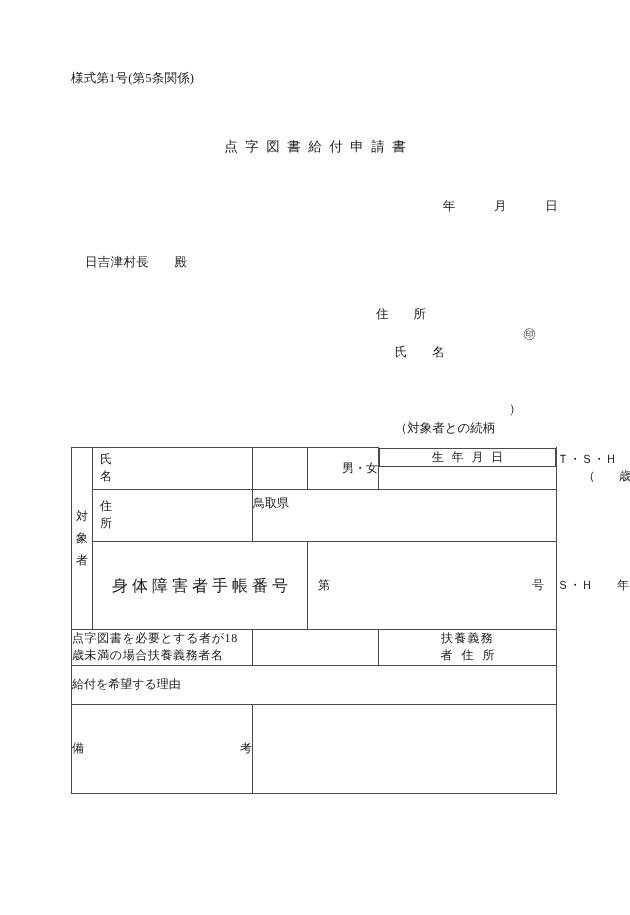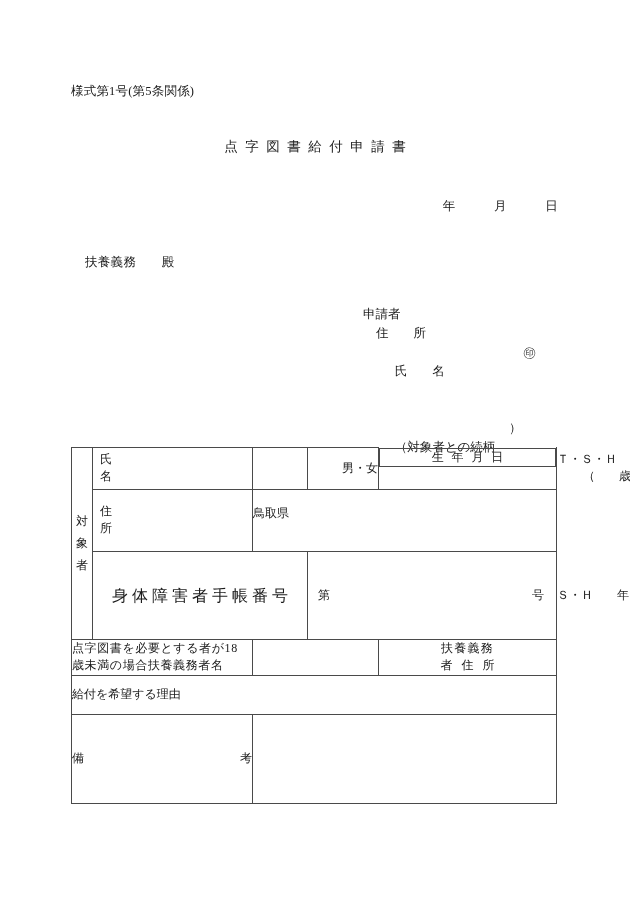--- a/index.html
+++ b/index.html
@@ -22,21 +22,21 @@
     position: absolute;
     inset: 0;
   }
 
   
   .abs { position: absolute; white-space: pre; line-height: 1.35; }
 
   
   .form-code {
     left: 71px;
-    top: 83px;
+    top: 70px;
     font-size: 12.5px;
     letter-spacing: 0.2px;
   }
 
   .doc-title {
     left: 0;
     right: 0;
     top: 138px;
     text-align: center;
     font-size: 13.5px;
@@ -191,24 +191,23 @@
 <body>
 
 <div class="page">
 
   <div class="abs form-code">様式第1号(第5条関係)</div>
 
   <div class="abs date-line">年　　　月　　　日</div>
 
   <div class="abs doc-title">点字図書給付申請書</div>
 
-  <div class="abs addressee">扶養義務　　殿</div>
+  <div class="abs addressee">日吉津村長　　殿</div>
 
   <div class="applicant">
-    <div class="ap-row">申請者</div>
     <div class="ap-row indent">住　　所</div>
     <div class="ap-row indent">
       <span>氏　　名</span>
       <span class="seal">㊞</span>
     </div>
     <div class="ap-row indent">
       <span>（対象者との続柄</span>
       <span class="rel-close">）</span>
     </div>
   </div>
@@ -239,21 +238,21 @@
         <td class="dob-cell">
           <div class="dob-line1">Ｔ・Ｓ・Ｈ　　　年　　　月　　　日生</div>
           <div class="dob-line2">（　　歳）</div>
         </td>
       </tr>
 
       <tr>
         <td>
           <div class="lbl" style="width:46px">住　　所</div>
         </td>
-        <td class="cell-pad" colspan="4" style="height:46px; vertical-align:top; padding-top:15px">鳥取県</td>
+        <td class="cell-pad" colspan="4" style="height:46px; vertical-align:top; padding-top:5px">鳥取県</td>
       </tr>
 
       <tr>
         <td colspan="2">
           <div class="lbl-spread-c" style="letter-spacing:4px; text-indent:4px">身体障害者手帳番号</div>
         </td>
         <td colspan="2" class="num-cell" style="height:36px">
           <div class="spread">
             <span>第</span>
             <span>号</span>

